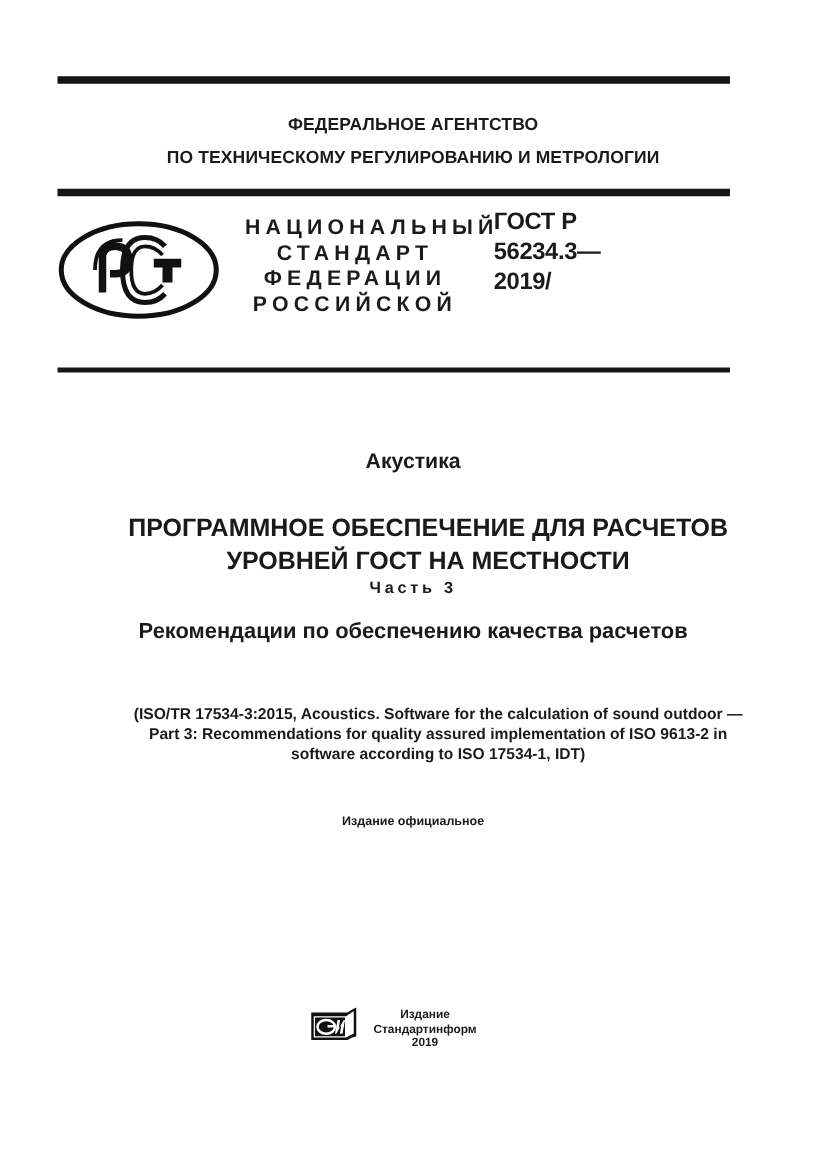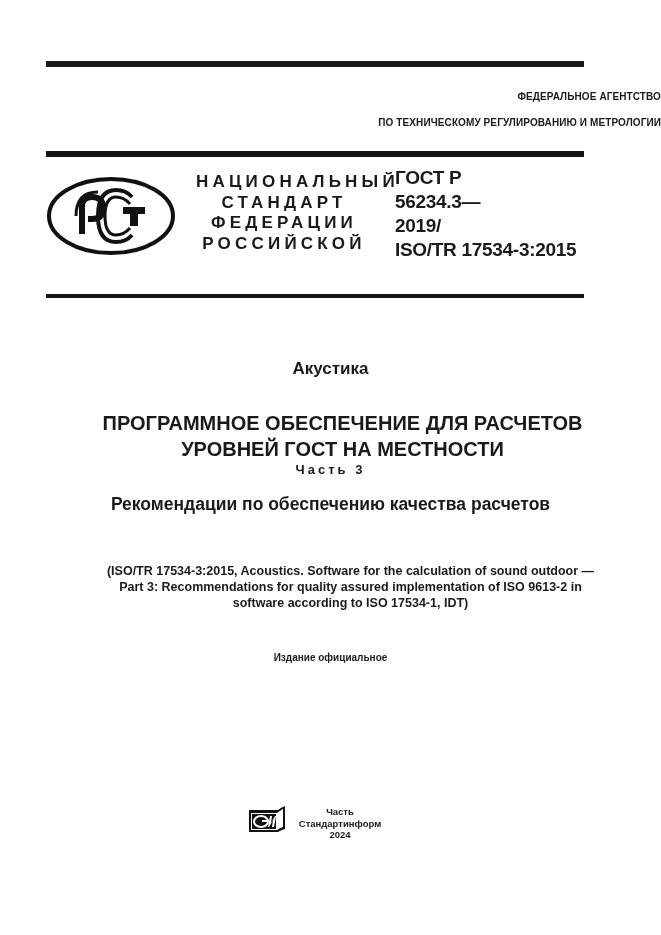--- a/index.html
+++ b/index.html
@@ -2,22 +2,22 @@
 <html><head>
 <meta charset="utf-8">
 <style>
   html, body { margin:0; padding:0; background:#ffffff; }
   body { width:661px; height:935px; position:relative; overflow:hidden;
          font-family:"Liberation Sans", sans-serif; color:#1a1a1a; }
   .bar { position:absolute; left:46px; width:538px; background:#161616; }
   .bar.top { top:61px; height:6px; }
   .bar.mid { top:151px; height:6px; }
   .bar.bot { top:294px; height:4px; }
-  .agency { position:absolute; left:0; width:661px; text-align:right;
-            font-weight:bold; font-size:10px; letter-spacing:0.1px; }
+  .agency { position:absolute; left:0; width:661px; text-align:center;
+            font-weight:bold; font-size:14px; letter-spacing:0.1px; }
   .agency.l1 { top:91px; }
   .agency.l2 { top:117px; }
   .logo { position:absolute; left:46px; top:176px; width:130px; height:80px; }
   .natstd { position:absolute; left:196px; top:172px; width:176px; text-align:center;
             font-weight:bold; font-size:17px; letter-spacing:4.2px; line-height:20.5px; }
   .gost { position:absolute; left:395px; top:166px; font-weight:bold;
           font-size:19px; line-height:24px; letter-spacing:-0.3px; }
   .center { position:absolute; left:0; width:661px; text-align:center; font-weight:bold; }
   .t-akust { top:359px; font-size:17px; }
   .t-main { top:410px; font-size:20px; line-height:26px;padding-left:12px; }
@@ -55,21 +55,20 @@
   <div>НАЦИОНАЛЬНЫЙ</div>
   <div>СТАНДАРТ</div>
   <div>ФЕДЕРАЦИИ</div>
   <div>РОССИЙСКОЙ</div>
 </div>
 
 <div class="gost">
   <div>ГОСТ Р</div>
   <div>56234.3—</div>
   <div>2019/</div>
-  <div>ISO/TR 17534-3:2015</div>
 </div>
 
 <div class="bar bot"></div>
 
 <div class="center t-akust">Акустика</div>
 <div class="center t-main">
   <div>ПРОГРАММНОЕ ОБЕСПЕЧЕНИЕ ДЛЯ РАСЧЕТОВ</div>
   <div>УРОВНЕЙ ГОСТ НА МЕСТНОСТИ</div>
 </div>
 <div class="center t-part">Часть 3</div>
@@ -87,16 +86,16 @@
   <svg width="38" height="28" viewBox="0 0 38 28">
     <path d="M1 5 L30 5 Q34 2 37 1 L37 24 Q33 25 30 27 L1 27 Z" fill="#111"></path>
     <path d="M3 8 L29 8 Q33 5 35 4 L35 22 Q32 23 29 25 L3 25 Z" fill="#fff"></path>
     <path d="M4 9 L28 9 L28 24 L4 24 Z" fill="#111"></path>
     <ellipse cx="13" cy="16.5" rx="7" ry="5.5" fill="none" stroke="#fff" stroke-width="2"></ellipse>
     <rect x="14" y="15" width="7" height="2" fill="#fff"></rect>
     <path d="M20 22 L22 11 L24 11 L23 18 L27 11 L28 11 L26 22 L24 22 L25 15 L21 22 Z" fill="#fff"></path>
   </svg>
 </div>
 <div class="pub-text">
-  <div>Часть</div>
+  <div>Издание</div>
   <div>Стандартинформ</div>
-  <div>2024</div>
+  <div>2019</div>
 </div>
 
 </body></html>

